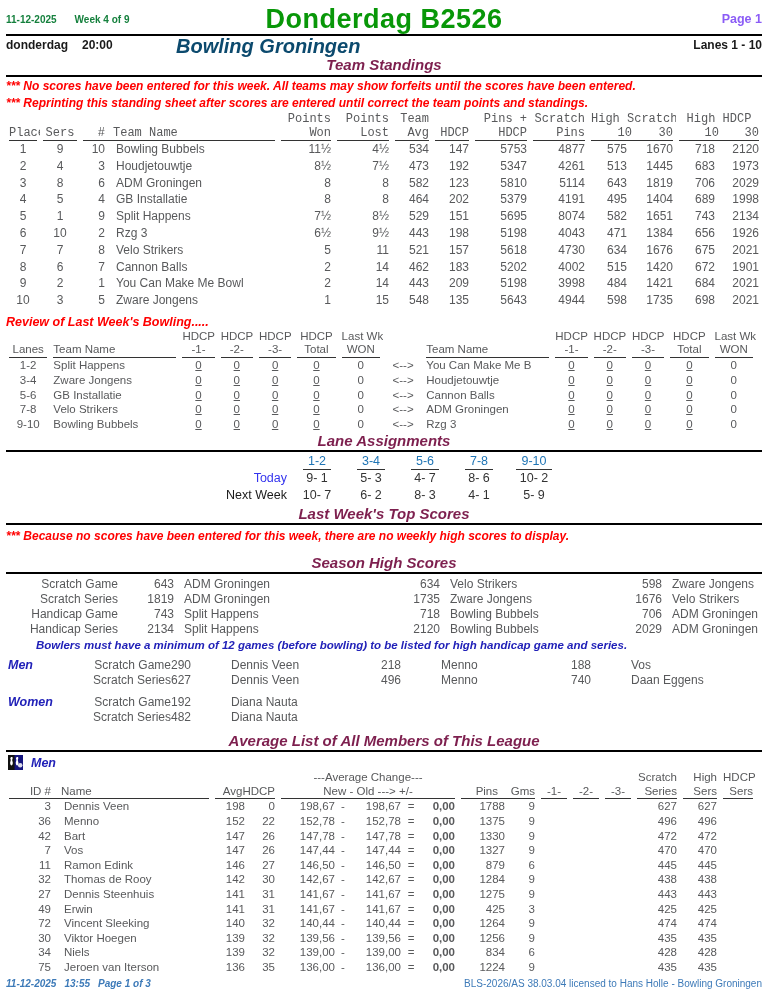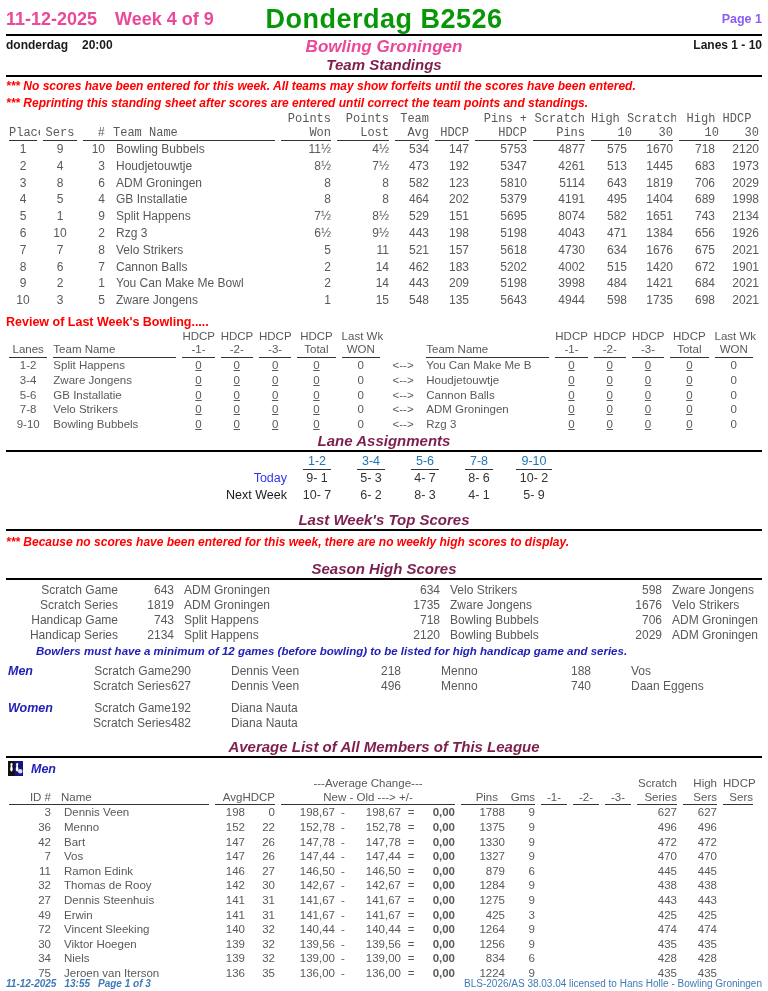--- a/index.html
+++ b/index.html
@@ -1,43 +1,43 @@
 <!DOCTYPE html>
 <html><head>
 <meta charset="utf-8">
 <style>
   html,body{margin:0;padding:0;background:#fff;}
   body{width:768px;height:991px;font-family:"Liberation Sans",sans-serif;color:#58595B;overflow:hidden;}
   .page{box-sizing:border-box;width:768px;height:991px;padding:2px 6px 0;position:relative;}
   .r{text-align:right;} .l{text-align:left;} .c{text-align:center;}
   
   .hdr1{display:grid;grid-template-columns:1fr auto 1fr;align-items:center;padding:3px 0 1px;border-bottom:2px solid #000;}
-  .hdr-left{font-size:18px;font-weight:bold;color:#ec4899;}
+  .hdr-left{font-size:10px;font-weight:bold;color:#15803d;}
   .hdr-left .gap{display:inline-block;width:18px;}
   .hdr-title{font-size:27px;font-weight:bold;color:#089708;line-height:28px;letter-spacing:0.5px;}
   .hdr-right{font-size:12.5px;font-weight:bold;color:#8b5cf6;text-align:right;}
   .hdr2{display:grid;grid-template-columns:170px 1fr 170px;align-items:start;border-bottom:2px solid #000;padding-bottom:1px;}
   .hdr2-left{font-size:12px;font-weight:bold;color:#1a1a1a;padding-top:2px;}
   .hdr2-left .gap{display:inline-block;width:14px;}
-  .center-name{font-size:17px;font-weight:bold;font-style:italic;color:#ec4899;text-align:center;line-height:19px;padding-top:1px;}
+  .center-name{font-size:20px;font-weight:bold;font-style:italic;color:#0c4a6e;text-align:left;line-height:19px;padding-top:1px;}
   .hdr2-right{font-size:12px;font-weight:bold;color:#1a1a1a;text-align:right;padding-top:2px;}
   .sec-title{font-size:15px;font-weight:bold;font-style:italic;color:#7D1F4E;text-align:center;line-height:18px;}
   .sec-rule{border-bottom:2px solid #000;}
   .notice{color:#FF0000;font-weight:bold;font-style:italic;font-size:12px;line-height:15px;margin-top:2px;}
   
   table{border-collapse:collapse;table-layout:fixed;}
   th,td{padding:0 3px;font-weight:normal;overflow:hidden;white-space:nowrap;}
   .hu{border-bottom:1.3px solid #333;}
   .split2{display:grid;}
   
   .standings{width:756px;font-size:12px;margin-top:1px;}
   .standings td{line-height:16.8px;color:#58595B;}
   .standings thead th{font-size:12px;line-height:14px;font-family:Liberation Mono, monospace;}
   
-  .rev-title{color:#FF0000;font-weight:bold;font-size:12.5px;margin-top:5px;line-height:16px;}
+  .rev-title{color:#FF0000;font-weight:bold;font-style:italic;font-size:12.5px;margin-top:5px;line-height:16px;}
   .review{width:750px;font-size:11.5px;}
   .review td{line-height:14.8px;color:#58595B;}
   .review thead th{font-size:11.5px;line-height:13.5px;}
   .uz{text-decoration:underline;}
   .arrowc{color:#7a7a7a;}
   
   .lanes-tbl{margin:1px auto 0;font-size:12.5px;}
   .lanes-tbl td{line-height:16.5px;}
   .pairhead{color:#1E74B5;text-align:center;}
   .pairhead span{display:inline-block;border-bottom:1.3px solid #333;padding:0 5px;}
@@ -546,21 +546,21 @@
         <td class="nextweek">Next Week</td>
         <td class="laneval">10- 7</td>
         <td class="laneval">6- 2</td>
         <td class="laneval">8- 3</td>
         <td class="laneval">4- 1</td>
         <td class="laneval">5- 9</td>
       </tr>
     </tbody>
   </table>
 
-  <div class="sec-title sec-rule" style="margin-top:8px">Last Week's Top Scores</div>
+  <div class="sec-title sec-rule" style="margin-top:2px">Last Week's Top Scores</div>
   <div class="notice" style="margin:4px 0 10px">*** Because no scores have been entered for this week, there are no weekly high scores to display.</div>
 
   <div class="sec-title sec-rule">Season High Scores</div>
   <div style="margin-top:3px">
 
       <div class="sh-row">
         <span class="lab">Scratch Game</span>
         <span class="val">643</span>
         <span class="team">ADM Groningen</span>
         <span class="val">634</span>

